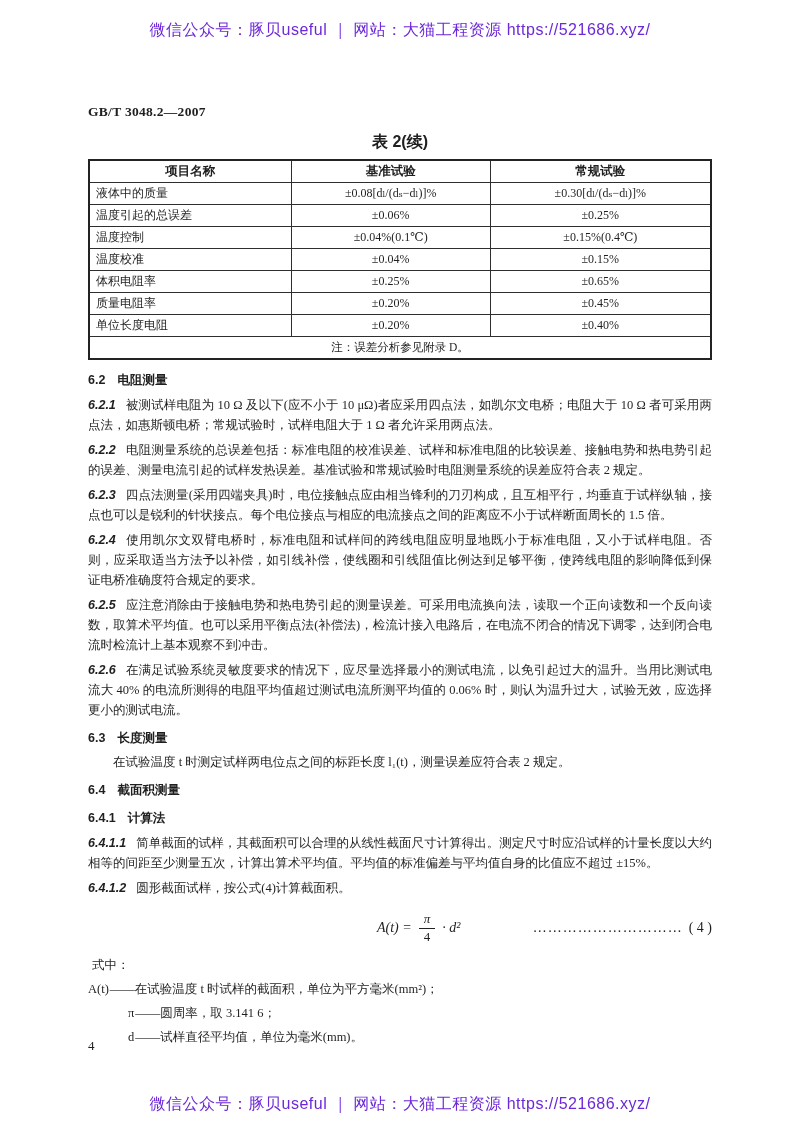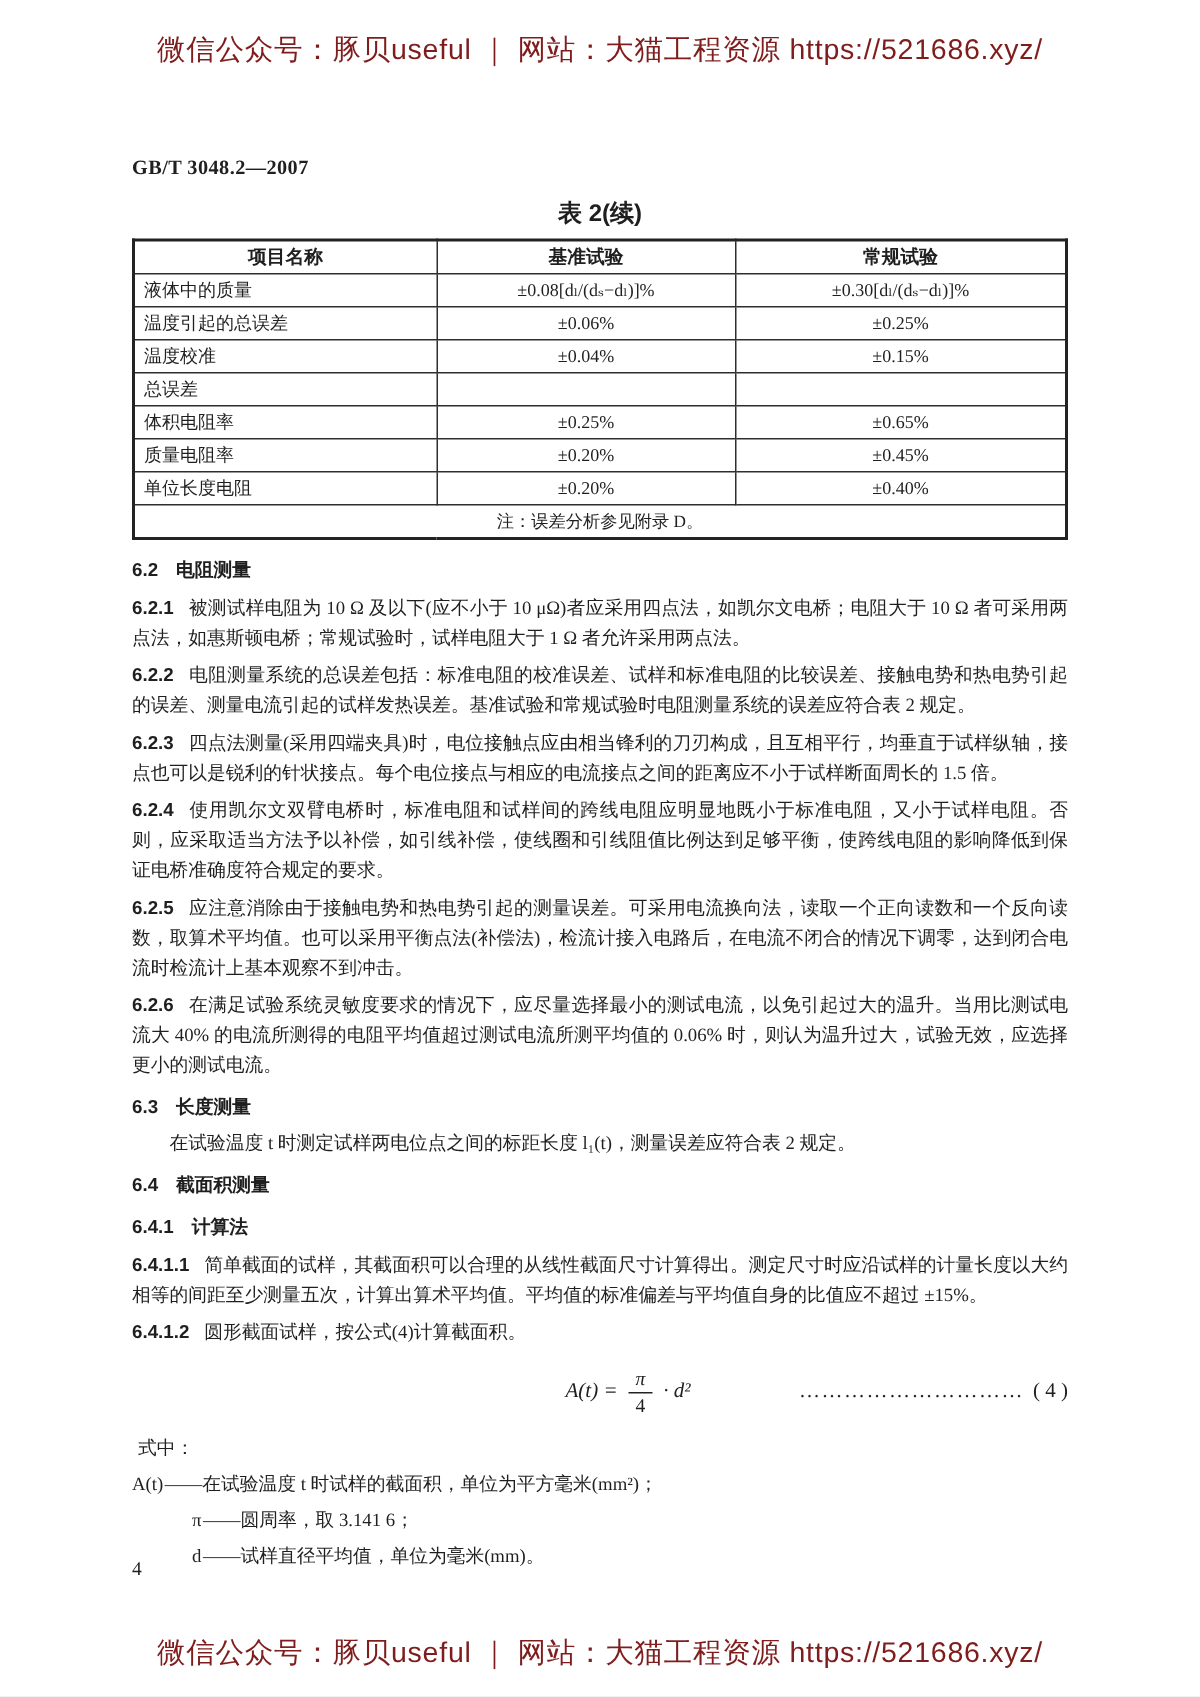--- a/index.html
+++ b/index.html
@@ -3,21 +3,21 @@
 <meta charset="utf-8">
 <style>
   html,body{margin:0;padding:0;background:#e8e8e8;}
   .page{
     width:800px;height:1131px;position:relative;background:#ffffff;
     overflow:hidden;font-family:"Liberation Serif","DejaVu Serif",serif;
     color:#1f1f1f;margin:0 auto;
   }
   .watermark{
     position:absolute;left:0;right:0;text-align:center;
-    color:#7f1d1d;font-size:19px;letter-spacing:.5px;
+    color:#6d28d9;font-size:16px;letter-spacing:.5px;
     font-family:"Liberation Sans","DejaVu Sans",sans-serif;
   }
   .watermark.top{top:20px;}
   .watermark.bottom{bottom:16px;}
   .content{position:absolute;left:88px;width:624px;top:104px;}
   .doc-code{font-size:13.5px;font-weight:bold;letter-spacing:.3px;margin-bottom:12px;}
   .table-title{
     text-align:center;font-weight:bold;font-size:16px;margin:4px 0 6px;
     font-family:"Liberation Sans","DejaVu Sans",sans-serif;
   }
@@ -38,21 +38,21 @@
   .col-reg{width:35.5%;}
   .body{margin-top:10px;font-size:12.5px;line-height:20px;text-align:justify;}
   .heading{
     font-family:"Liberation Sans","DejaVu Sans",sans-serif;
     font-weight:bold;margin:8px 0 4px;font-size:12.5px;text-align:left;
   }
   .heading .num{margin-right:12px;}
   .para{margin:5px 0;}
   .para .num{
     font-family:"Liberation Sans","DejaVu Sans",sans-serif;
-    font-weight:bold;margin-right:10px;white-space:nowrap;
+    font-weight:bold;margin-right:10px;white-space:nowrap;font-style:italic;
   }
   .indent-para{text-indent:2em;margin:4px 0;}
   .formula-row{display:flex;align-items:center;margin:14px 0 10px;font-size:14px;}
   .f-sp1{flex:1.6;}
   .f-sp2{flex:0.4;min-width:18px;}
   .f-lhs,.f-rhs{font-style:italic;}
   .frac{
     display:inline-flex;flex-direction:column;vertical-align:middle;
     margin:0 7px;text-align:center;font-size:13px;line-height:1.15;
   }
@@ -92,28 +92,28 @@
           <td class="name ind-a">液体中的质量</td>
           <td class="val">±0.08[dₗ/(dₛ−dₗ)]%</td>
           <td class="val">±0.30[dₗ/(dₛ−dₗ)]%</td>
         </tr>
         <tr>
           <td class="name ind-a">温度引起的总误差</td>
           <td class="val">±0.06%</td>
           <td class="val">±0.25%</td>
         </tr>
         <tr>
+          <td class="name ind-a">温度控制</td>
+          <td class="val">±0.04%(0.1℃)</td>
+          <td class="val">±0.15%(0.4℃)</td>
+        </tr>
+        <tr>
           <td class="name ind-a">温度校准</td>
           <td class="val">±0.04%</td>
           <td class="val">±0.15%</td>
-        </tr>
-        <tr>
-          <td class="name ind-0">总误差</td>
-          <td class="val"></td>
-          <td class="val"></td>
         </tr>
         <tr>
           <td class="name ind-b">体积电阻率</td>
           <td class="val">±0.25%</td>
           <td class="val">±0.65%</td>
         </tr>
         <tr>
           <td class="name ind-b">质量电阻率</td>
           <td class="val">±0.20%</td>
           <td class="val">±0.45%</td>

